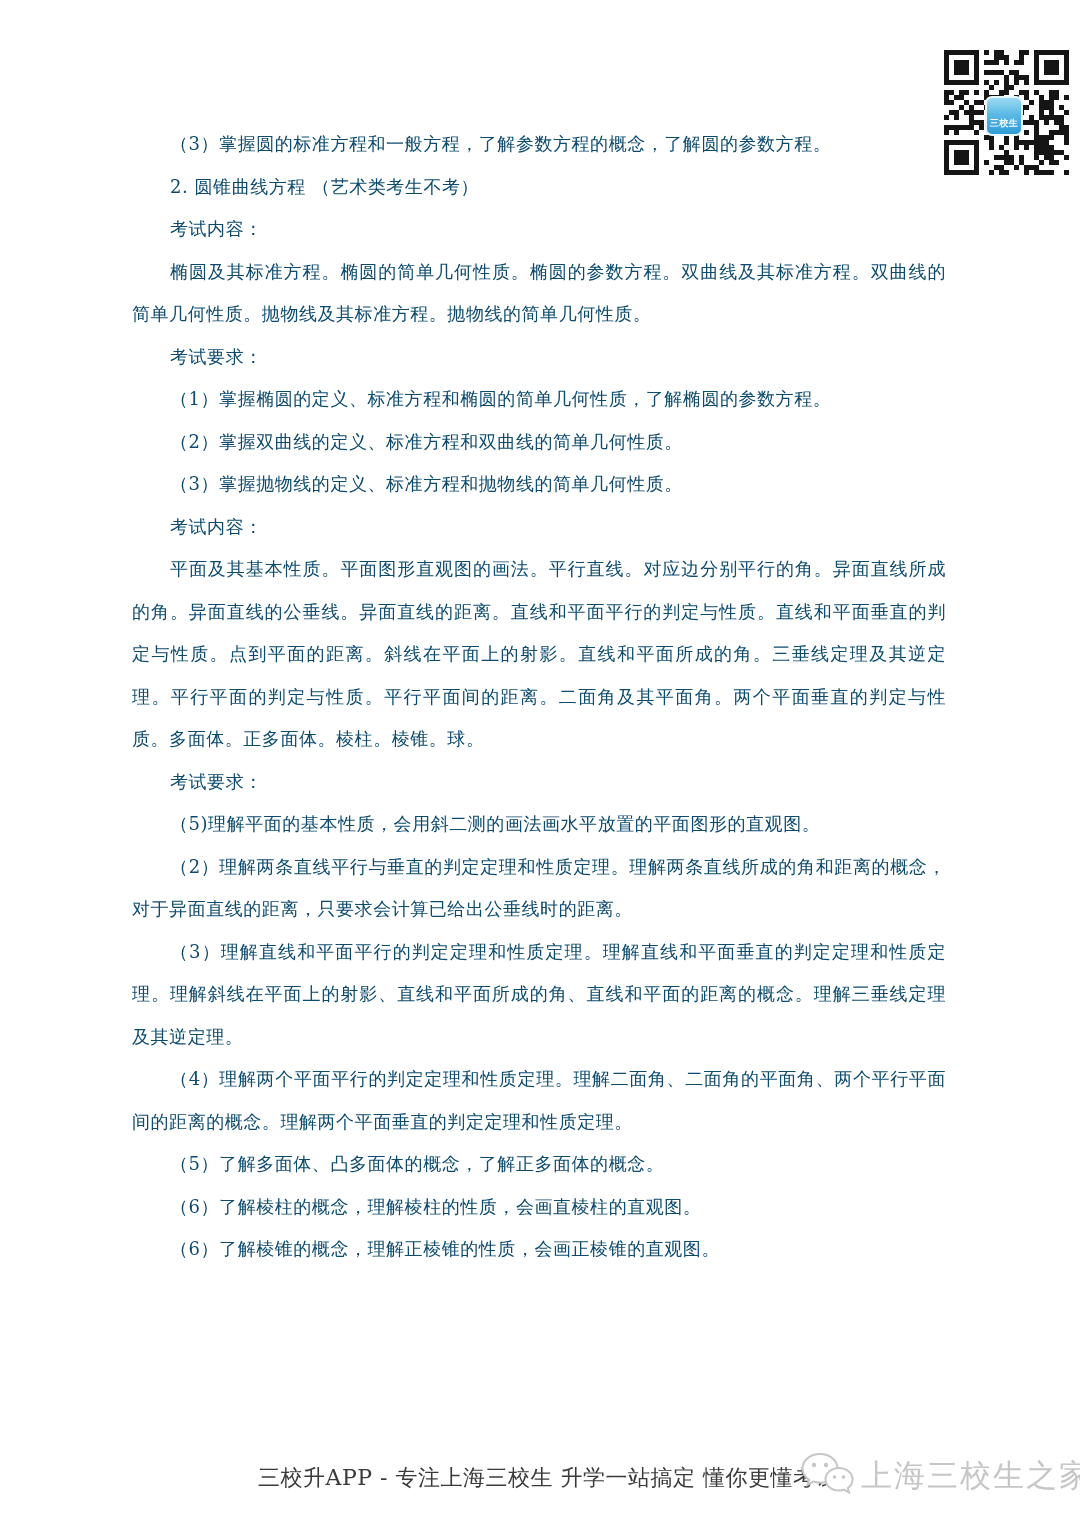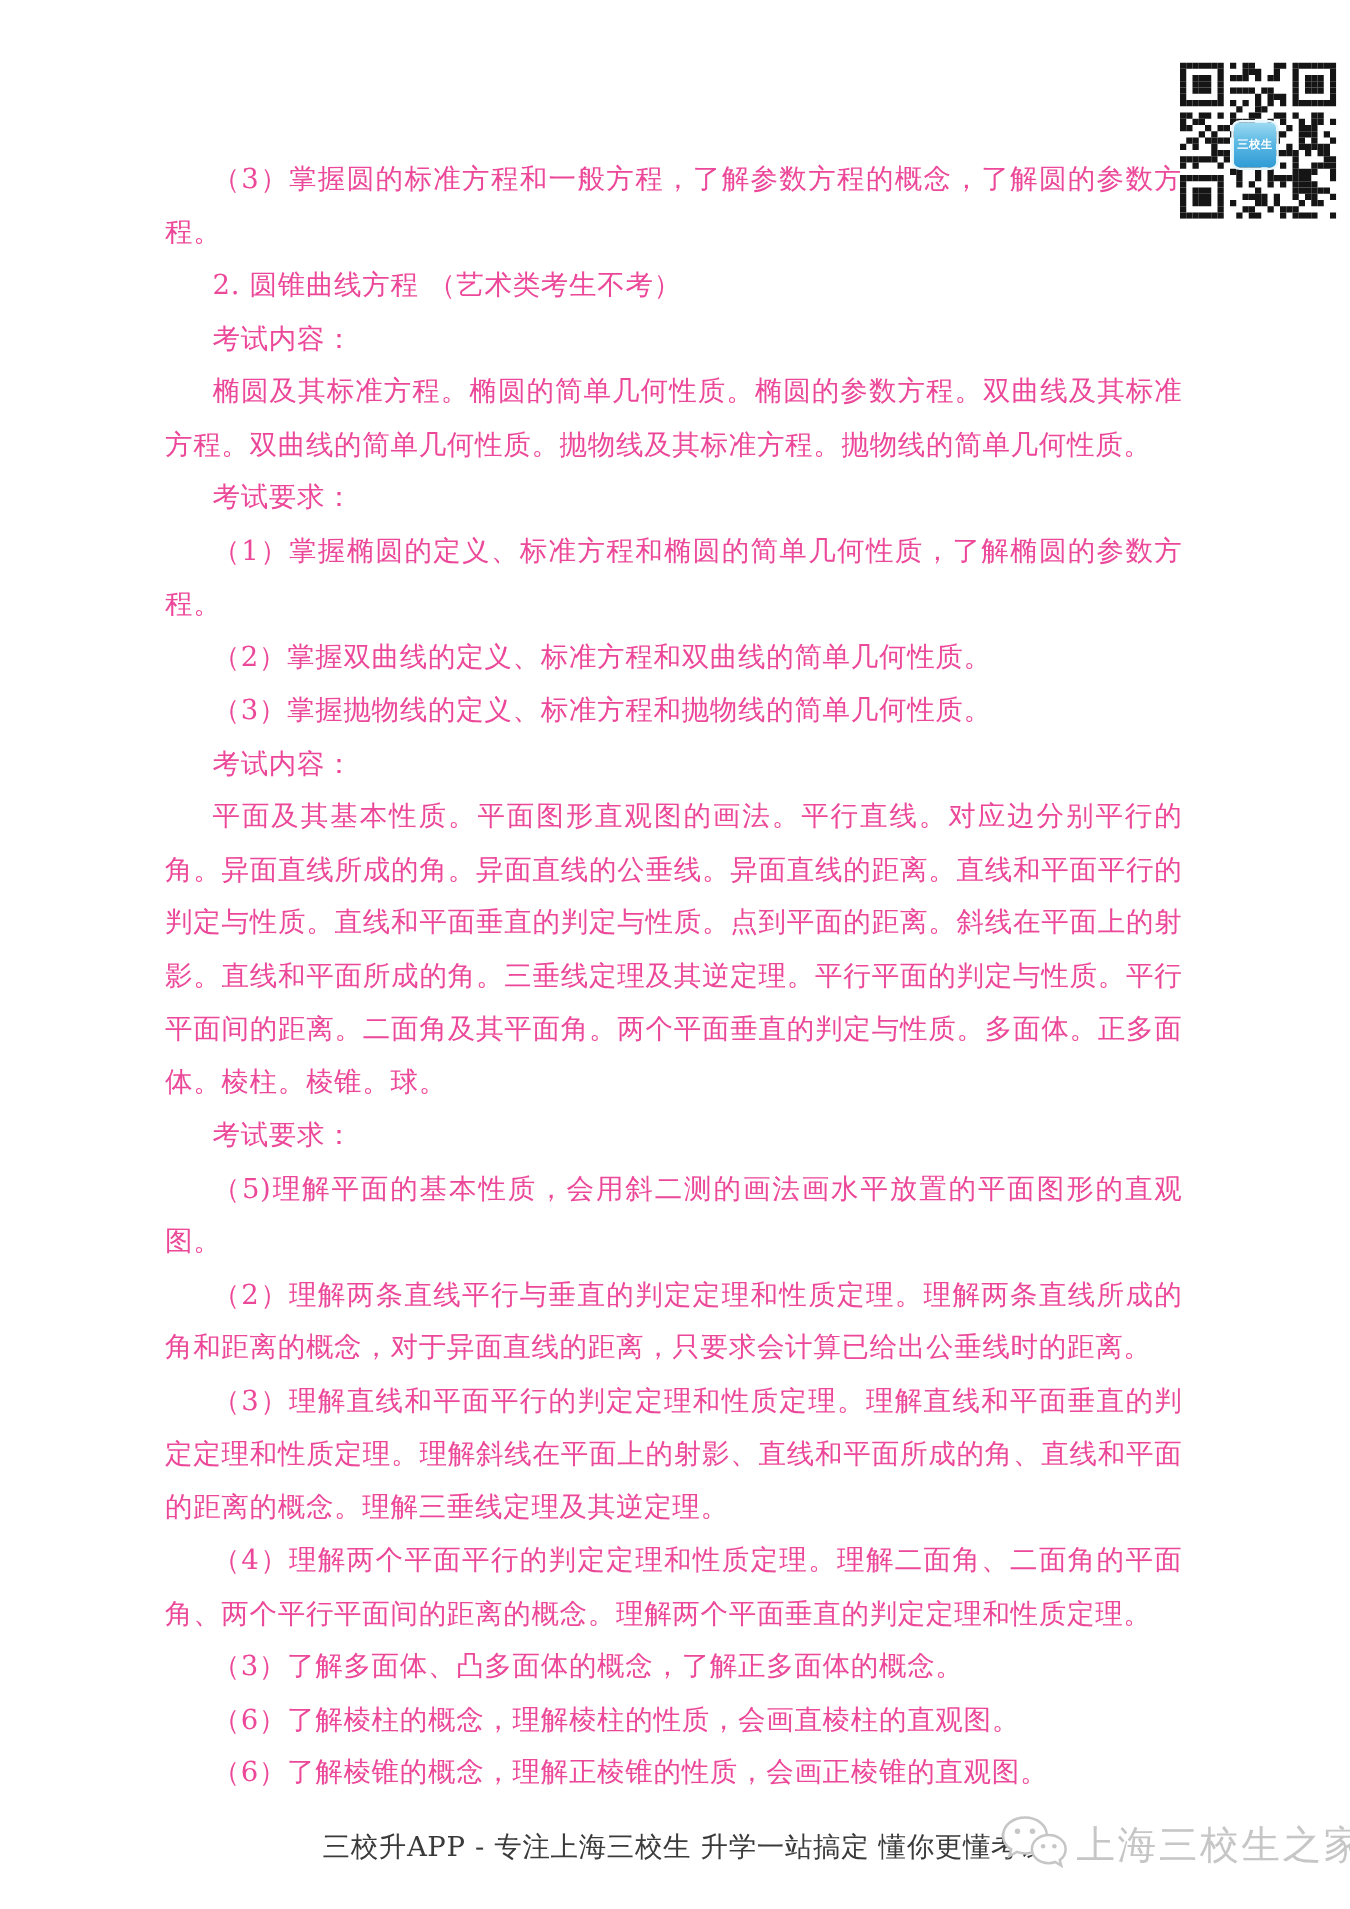--- a/index.html
+++ b/index.html
@@ -11,45 +11,45 @@
     position:relative;
     overflow:hidden;
   }
   .doc{
     position:absolute;
     left:132px; top:123px;
     width:814px;
   }
   .para{
     margin:0;
-    font-size:22px;
+    font-size:18px;
     line-height:42.5px;
     letter-spacing:0.55px;
     text-align:justify;
     text-indent:38px;
-    color:#ec4899;
+    color:#0c4a6e;
   }
   
   .qr{
     position:absolute;
     left:944px; top:50px;
     width:125px; height:125px;
     background:#ffffff;
   }
   .qr svg{display:block;}
   .qr-icon{
     position:absolute;
     left:985px; top:96px;
     width:38px; height:40px;
     border-radius:7px;
     background:linear-gradient(180deg,#9ddaf2 0%,#5cb9e4 45%,#2f9bd5 100%);
     border:2px solid #e9f7fd;
     box-sizing:border-box;
     display:flex; flex-direction:column;
-    align-items:center; justify-content:center;
+    align-items:center; justify-content:space-between;
     overflow:hidden;
     gap:18px;
   }
   .qr-icon-toprow{width:16px;height:3px;border-radius:2px;background:rgba(255,255,255,.55);margin-bottom:2px;}
   .qr-icon-label{
     font-family:"DejaVu Sans","Liberation Sans",sans-serif;
     font-size:9px; font-weight:bold; color:#ffffff;
     letter-spacing:0.5px; line-height:10px; white-space:nowrap;
   }
   .qr-icon-botrow{width:18px;height:5px;border-radius:3px;background:rgba(255,255,255,.35);margin-top:3px;}
@@ -89,21 +89,21 @@
     <p class="para">（1）掌握椭圆的定义、标准方程和椭圆的简单几何性质，了解椭圆的参数方程。</p>
     <p class="para">（2）掌握双曲线的定义、标准方程和双曲线的简单几何性质。</p>
     <p class="para">（3）掌握抛物线的定义、标准方程和抛物线的简单几何性质。</p>
     <p class="para">考试内容：</p>
     <p class="para">平面及其基本性质。平面图形直观图的画法。平行直线。对应边分别平行的角。异面直线所成的角。异面直线的公垂线。异面直线的距离。直线和平面平行的判定与性质。直线和平面垂直的判定与性质。点到平面的距离。斜线在平面上的射影。直线和平面所成的角。三垂线定理及其逆定理。平行平面的判定与性质。平行平面间的距离。二面角及其平面角。两个平面垂直的判定与性质。多面体。正多面体。棱柱。棱锥。球。</p>
     <p class="para">考试要求：</p>
     <p class="para">（5)理解平面的基本性质，会用斜二测的画法画水平放置的平面图形的直观图。</p>
     <p class="para">（2）理解两条直线平行与垂直的判定定理和性质定理。理解两条直线所成的角和距离的概念，对于异面直线的距离，只要求会计算已给出公垂线时的距离。</p>
     <p class="para">（3）理解直线和平面平行的判定定理和性质定理。理解直线和平面垂直的判定定理和性质定理。理解斜线在平面上的射影、直线和平面所成的角、直线和平面的距离的概念。理解三垂线定理及其逆定理。</p>
     <p class="para">（4）理解两个平面平行的判定定理和性质定理。理解二面角、二面角的平面角、两个平行平面间的距离的概念。理解两个平面垂直的判定定理和性质定理。</p>
-    <p class="para">（3）了解多面体、凸多面体的概念，了解正多面体的概念。</p>
+    <p class="para">（5）了解多面体、凸多面体的概念，了解正多面体的概念。</p>
     <p class="para">（6）了解棱柱的概念，理解棱柱的性质，会画直棱柱的直观图。</p>
     <p class="para">（6）了解棱锥的概念，理解正棱锥的性质，会画正棱锥的直观图。</p>
   </div>
 
 <div class="qr">
   <svg id="qr-svg" width="125" height="125" viewBox="0 0 125 125">
       <rect x="0" y="0" width="5" height="5" fill="#151515"></rect>
       <rect x="5" y="0" width="5" height="5" fill="#151515"></rect>
       <rect x="10" y="0" width="5" height="5" fill="#151515"></rect>
       <rect x="15" y="0" width="5" height="5" fill="#151515"></rect>

